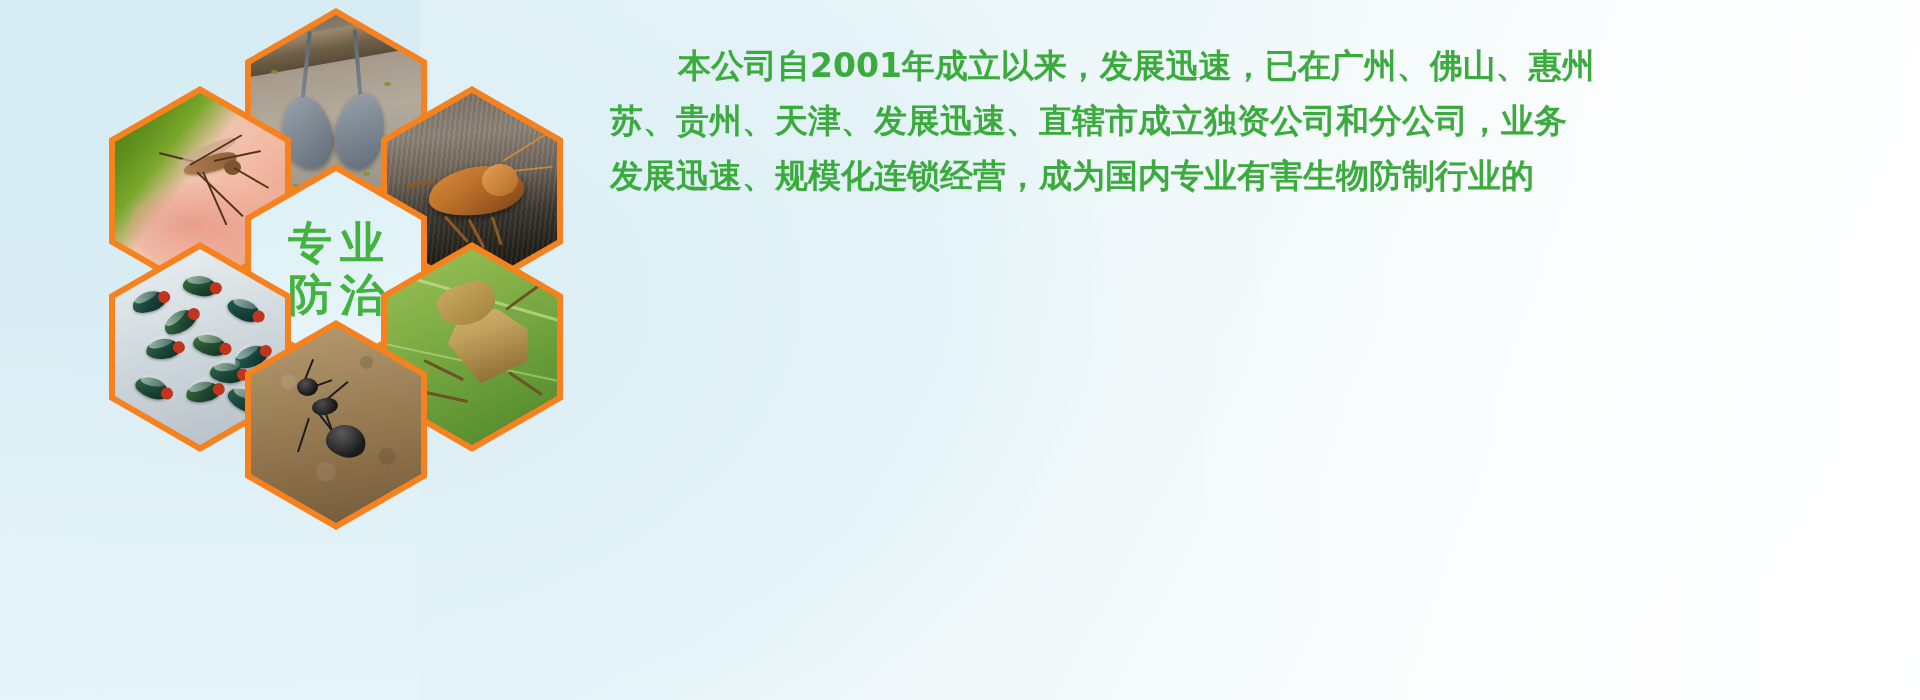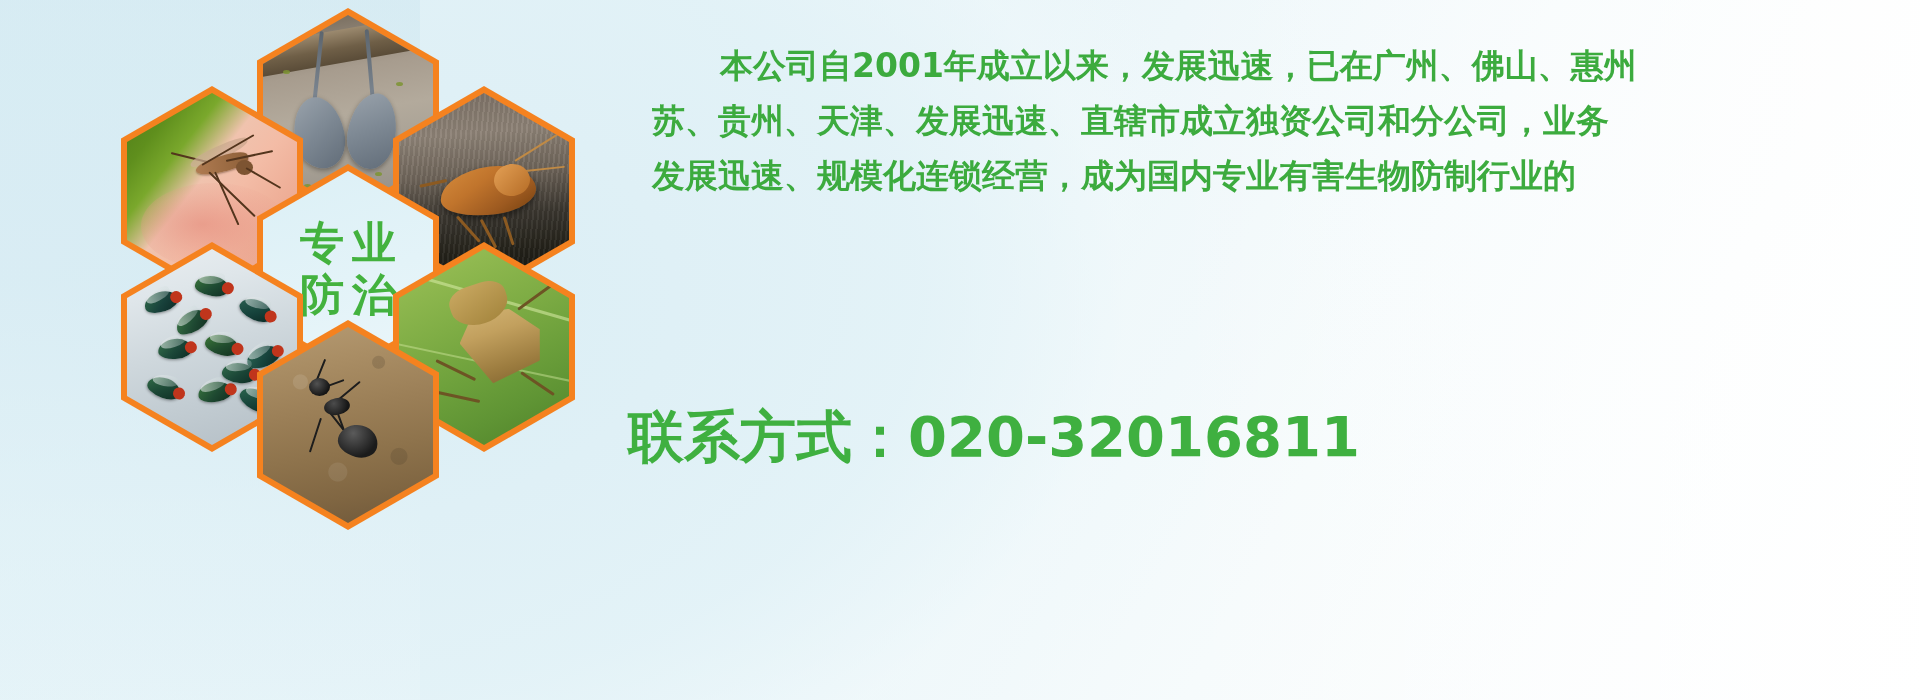--- a/index.html
+++ b/index.html
@@ -38,21 +38,21 @@
     position: absolute;
     right: 0; top: 0;
     width: 760px; height: 700px;
     background: linear-gradient(90deg, rgba(255,255,255,0) 0%, rgba(253,254,255,0.35) 45%, rgba(255,255,255,0.75) 100%);
     pointer-events: none;
   }
 
   
   .honeycomb {
     position: absolute;
-    left: 99px;
+    left: 87px;
     top: 6px;
     width: 500px;
     height: 548px;
   }
 
   .hex {
     position: absolute;
     width: 182px;
     height: 210px;
     -webkit-clip-path: polygon(50% 0%, 100% 25%, 100% 75%, 50% 100%, 0% 75%, 0% 25%);
@@ -389,21 +389,20 @@
     width: 1300px;
   }
   .intro p {
     color: #3cab3e;
     font-size: 33px;
     font-weight: 700;
     line-height: 55px;
     letter-spacing: 0px;
     white-space: nowrap;
     font-family: "DejaVu Sans", "Liberation Sans", sans-serif;
-    margin-left: 42px;
   }
   .intro p.first { text-indent: 68px; }
 
   .contact {
     position: absolute;
     left: 18px;
     top: 398px;
     width: 1280px;
   }
   .contact .line {
@@ -537,18 +536,17 @@
 
   <div class="content">
 
     <div class="intro">
       <p class="first">本公司自2001年成立以来，发展迅速，已在广州、佛山、惠州</p>
       <p>苏、贵州、天津、发展迅速、直辖市成立独资公司和分公司，业务</p>
       <p>发展迅速、规模化连锁经营，成为国内专业有害生物防制行业的</p>
     </div>
 
     <div class="contact">
-      <div class="line">联系方式：020-32016811</div>
     </div>
 
   </div>
 
 </div>
 
 </body></html>

